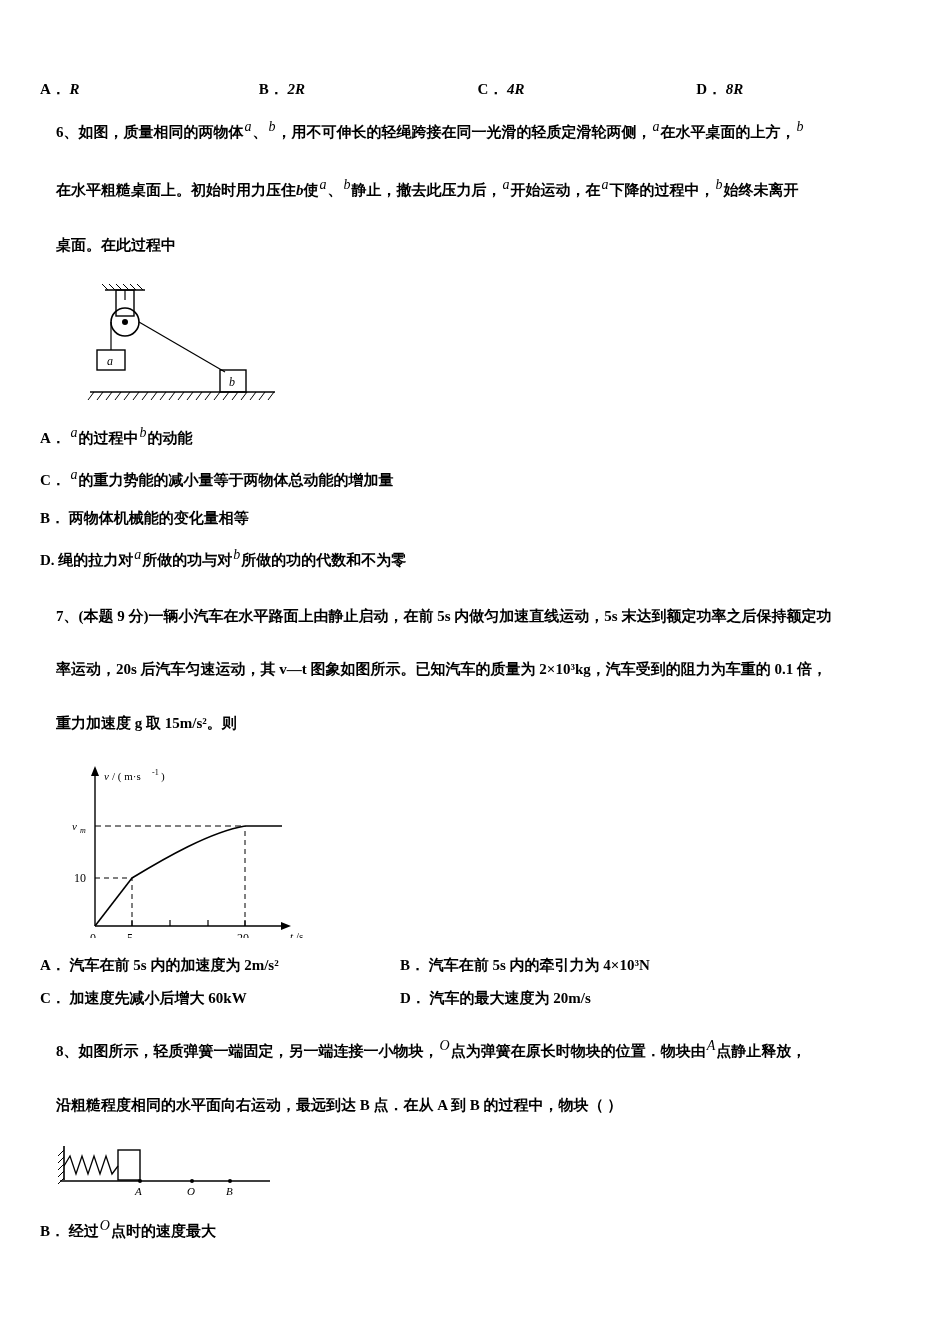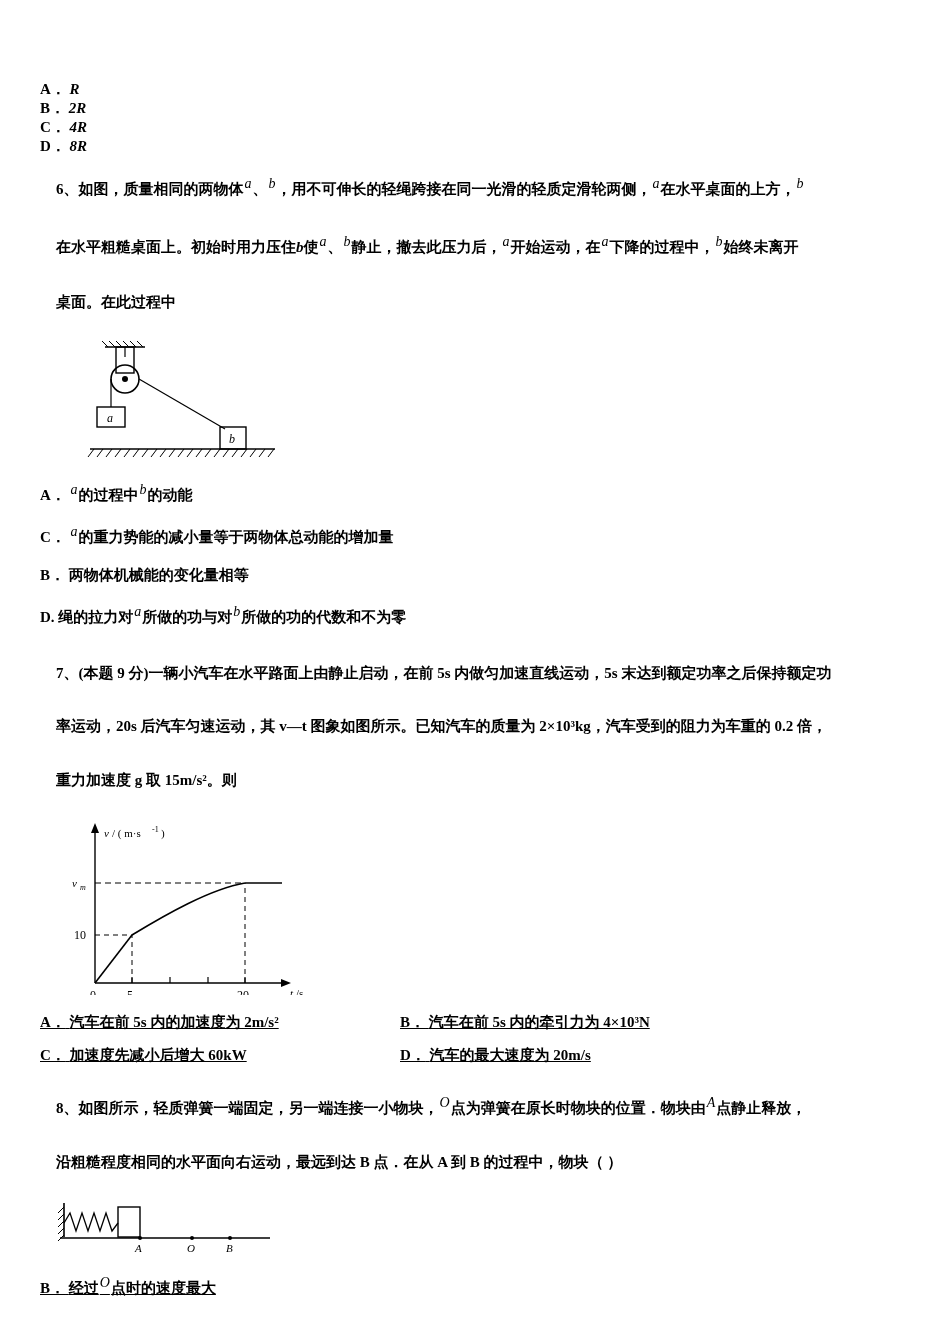--- a/index.html
+++ b/index.html
@@ -27,21 +27,20 @@
     left: 40px;
     top: 80px;
     width: 875px;
   }
   .opt-row {
     display: flex;
     width: 100%;
     font-size: 15px;
     font-weight: bold;
     margin-bottom: 6px;
-    flex-direction: column;
   }
   .opt-row > div {
     width: 25%;
   }
   .it { font-style: italic; }
   .para {
     font-size: 15px;
     line-height: 2.55;
     text-align: justify;
     margin: 16px;
@@ -62,21 +61,20 @@
     font-weight: bold;
     margin: 12px 0 0 0;
     line-height: 1.7;
   }
   .choice-label { font-weight: bold; }
   .two-col {
     display: flex;
     font-size: 15px;
     font-weight: bold;
     margin-top: 14px;
-    text-decoration: underline;
   }
   .two-col > div:first-child { width: 360px; }
   .fig { margin: 10px 0 0 0; }
   .fig-pulley { margin-left: 10px; }
   .fig-graph { margin-left: 20px; }
   .fig-spring { margin-left: 10px; }
   .q7 .para, .q8 .para { line-height: 2.5; }
 </style>
 </head>
 <body>
@@ -154,21 +152,21 @@
 
       <div class="choice"><span class="choice-label">C．</span>&nbsp;<sup class="var">a</sup><span>的重力势能的减小量等于两物体总动能的增加量</span></div>
 
       <div class="choice"><span class="choice-label">B．</span>&nbsp;<span>两物体机械能的变化量相等</span></div>
 
       <div class="choice"><span class="choice-label">D.</span>&nbsp;<span>绳的拉力对</span><sup class="var">a</sup><span>所做的功与对</span><sup class="var">b</sup><span>所做的功的代数和不为零</span></div>
     </div>
 
     <div class="q7" style="margin-top:24px;">
       <p class="para"><span>7、</span><span>(本题 9 分)一辆小汽车在水平路面上由静止启动，在前 5s 内做匀加速直线运动，5s 末达到额定功率之后保持额定功</span></p>
-      <p class="para">率运动，20s 后汽车匀速运动，其 v—t 图象如图所示。已知汽车的质量为 2×10³kg，汽车受到的阻力为车重的 0.2 倍，</p>
+      <p class="para">率运动，20s 后汽车匀速运动，其 v—t 图象如图所示。已知汽车的质量为 2×10³kg，汽车受到的阻力为车重的 0.1 倍，</p>
       <p class="para">重力加速度 g 取 15m/s²。则</p>
 
       <div class="fig fig-graph">
         <svg width="260" height="180" viewBox="0 0 260 180" xmlns="http://www.w3.org/2000/svg">
 
           <line x1="35" y1="168" x2="35" y2="14" stroke="#000" stroke-width="1.4"></line>
           <polygon points="35,8 31,18 39,18" fill="#000"></polygon>
 
           <line x1="35" y1="168" x2="225" y2="168" stroke="#000" stroke-width="1.4"></line>
           <polygon points="231,168 221,164 221,172" fill="#000"></polygon>

